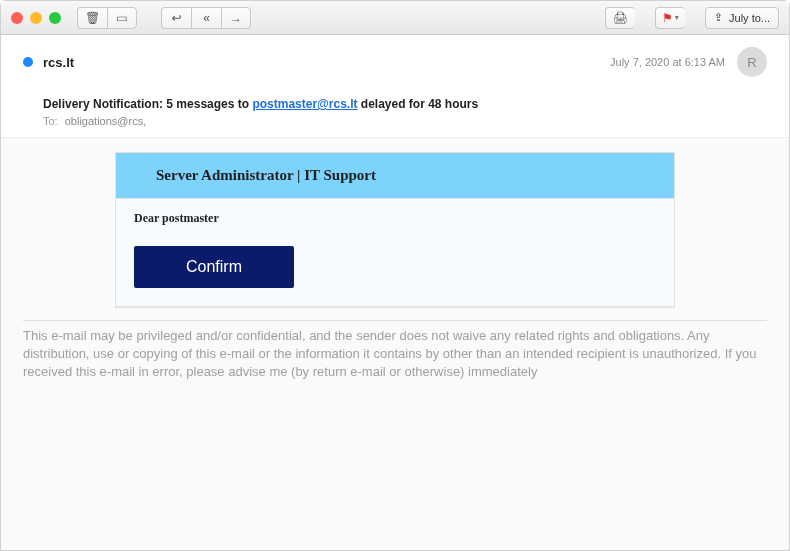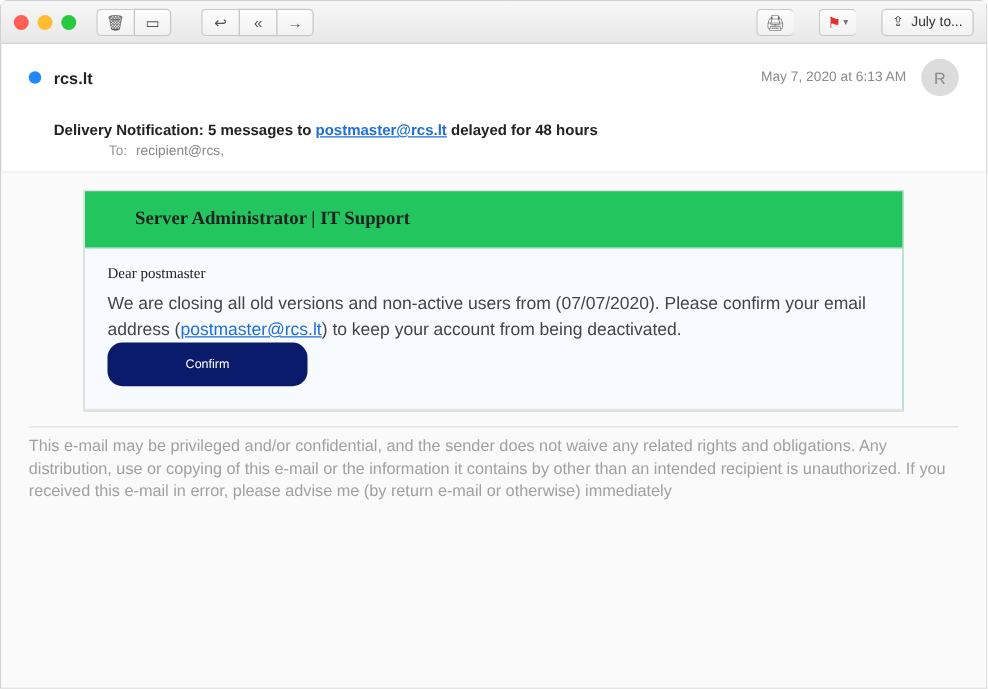--- a/index.html
+++ b/index.html
@@ -66,62 +66,63 @@
     .from-name { font-weight: 600; font-size: 13px; text-align: right; }
     .date { margin-left: auto; color: #8a8a8a; font-size: 11px; margin-right: 12px;}
     .avatar {
       width: 30px; height: 30px; border-radius: 50%; background: #dcdcdc;
       color: #888; display: flex; align-items: center; justify-content: center;
       font-size: 13px; font-weight: 500;
     }
     .subject { margin-left: 20px; margin-top: 20px; font-size: 12px; font-weight: 600; color: #222;}
     .subject a { color: #1e6fd9; text-decoration: underline; font-weight: 600;}
     .meta-row { margin-left: 20px; margin-top: 4px; font-size: 11px; color: #999; }
-    .meta-row .label { color: #999; margin-right: 4px; margin-left: 44px;}
+    .meta-row .label { color: #999; margin-right: 4px;}
     .meta-row .val { color: #888; }
     .body-wrap {
       flex: 1;
       background: #fafafa;
       border-top: 1px solid #eee;
       padding: 14px 22px 6px 22px;
       overflow: hidden;
     }
     .card {
-      background: #22c55e;
+      background: #7dd3fc;
       border: 1px solid #e2e2e2;
-      width: 656px;
+      width: 560px;
       margin: 0 auto;
     }
     .card-title {
       padding: 14px 40px;
       font-family: Georgia, "Times New Roman", serif;
       font-size: 15px;
       font-weight: bold;
       color: #222;
       border-bottom: 1px solid #e6e6e6;
     }
     .card-body {
       background: #f7faff;
       padding: 12px 18px 18px 18px;
       border-bottom: 1px solid #e6e6e6;
     }
     .dear {
       font-family: Georgia, "Times New Roman", serif;
-      font-size: 12px; font-weight: normal; color: #222;
+      font-size: 12px; font-weight: bold; color: #222;
       margin-bottom: 6px;
     }
     .body-text { font-size: 14px; color: #444; line-height: 1.5; }
     .body-text a { color: #1e6fd9; text-decoration: underline; }
     .confirm-btn {
       display: inline-block;
       background: #0a1b6b;
       color: #fff;
-      font-size: 10px;
+      font-size: 16px;
       padding: 12px 48px;
-      border-radius: 12px;
+      margin-top: 14px;
+      border-radius: 2px;
       cursor: pointer;
       text-align: center;
       min-width: 160px;
     }
     .card-footer {
       padding: 12px 18px 16px 18px;
       font-family: Georgia, "Times New Roman", serif;
       font-size: 12px;
       color: #333;
       line-height: 1.5;
@@ -180,42 +181,39 @@
     <div class="move-to">
       <span>⇪</span>
       <span>July to...</span>
     </div>
   </div>
 
   <div class="header">
     <div class="from-row">
       <div class="blue-dot"></div>
       <div class="from-name">rcs.lt</div>
-      <div class="date">May 7, 2020 at 6:13 AM</div>
+      <div class="date">July 7, 2020 at 6:13 AM</div>
       <div class="avatar">
         <span>R</span>
       </div>
     </div>
     <div class="subject">
       <span>Delivery Notification: 5 messages to </span><a href="#">postmaster@rcs.lt</a><span> delayed for 48 hours</span>
     </div>
     <div class="meta-row">
       <span class="label">To:</span>
-      <span class="val">recipient@rcs,</span>
+      <span class="val">obligations@rcs,</span>
     </div>
   </div>
 
   <div class="body-wrap">
     <div class="card">
       <div class="card-title">Server Administrator | IT Support</div>
       <div class="card-body">
         <div class="dear">Dear postmaster</div>
-        <div class="body-text">
-          <span>We are closing all old versions and non-active users from (07/07/2020). Please confirm your email address (</span><a href="#">postmaster@rcs.lt</a><span>) to keep your account from being deactivated.</span>
-        </div>
         <div class="confirm-btn">
           <span>Confirm</span>
         </div>
       </div>
     </div>
 
     <div class="footer-divider"></div>
     <div class="legal">This e-mail may be privileged and/or confidential, and the sender does not waive any related rights and obligations. Any distribution, use or copying of this e-mail or the information it contains by other than an intended recipient is unauthorized. If you received this e-mail in error, please advise me (by return e-mail or otherwise) immediately</div>
   </div>
 

